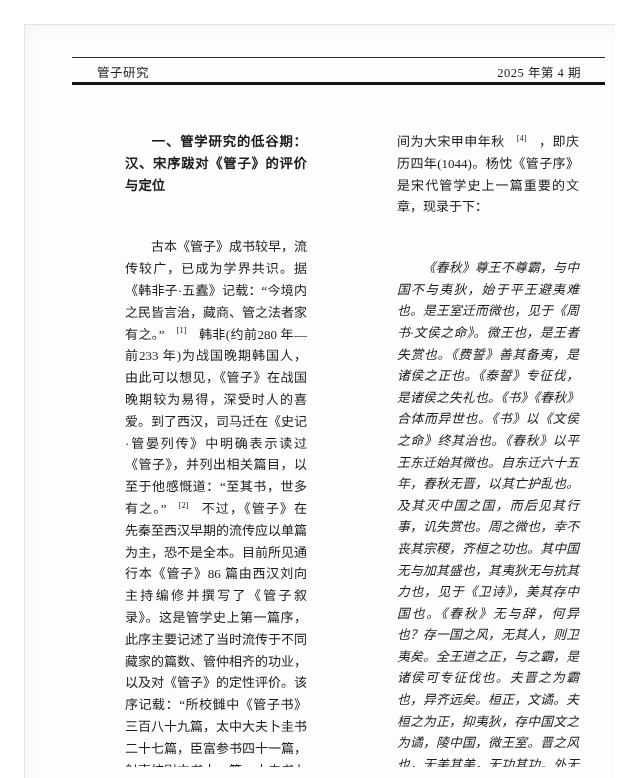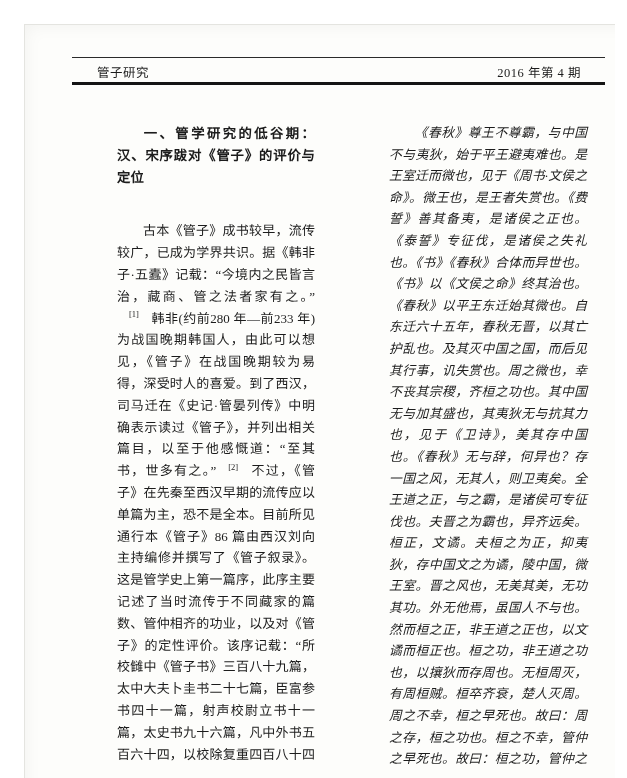--- a/index.html
+++ b/index.html
@@ -46,21 +46,21 @@
     gap: 10px;
   }
   .col {
     flex: 0 0 262px;
     width: 262px;
     overflow: hidden;
     text-align: justify;
     font-size: 13px;
     line-height: 21.8px;
   }
-  .col p { margin: 8px; }
+  .col p { margin: 16px; }
   p.indent { text-indent: 2em; }
   p.heading {
     font-family: "Liberation Sans", "DejaVu Sans", sans-serif;
     font-weight: 700;
     font-size: 13.4px;
     line-height: 21.8px;
     text-indent: 2em;
   }
   p.quote {
     font-style: italic;
@@ -73,26 +73,27 @@
     vertical-align: super;
     font-style: normal;
   }
 </style>
 </head>
 <body>
 
 <div class="page">
   <div class="page-header">
     <span>管子研究</span>
-    <span>2016 年第 4 期</span>
+    <span>2025 年第 4 期</span>
   </div>
   <div class="header-rule"></div>
   <div class="article-body">
     <div class="col">
         <p class="heading indent">一、管学研究的低谷期：汉、宋序跋对《管子》的评价与定位</p>
         <p class="body indent">古本《管子》成书较早，流传较广，已成为学界共识。据《韩非子·五蠹》记载：“今境内之民皆言治，藏商、管之法者家有之。”<sup class="fnref">[1]</sup>韩非(约前280 年—前233 年)为战国晚期韩国人，由此可以想见，《管子》在战国晚期较为易得，深受时人的喜爱。到了西汉，司马迁在《史记·管晏列传》中明确表示读过《管子》，并列出相关篇目，以至于他感慨道：“至其书，世多有之。”<sup class="fnref">[2]</sup>不过，《管子》在先秦至西汉早期的流传应以单篇为主，恐不是全本。目前所见通行本《管子》86 篇由西汉刘向主持编修并撰写了《管子叙录》。这是管学史上第一篇序，此序主要记述了当时流传于不同藏家的篇数、管仲相齐的功业，以及对《管子》的定性评价。该序记载：“所校雠中《管子书》三百八十九篇，太中大夫卜圭书二十七篇，臣富参书四十一篇，射声校尉立书十一篇，太史书九十六篇，凡中外书五百六十四，以校除复重四百八十四篇，定著八十六篇，杀青而书可缮写也。管子者，颖上人也，名夷吾，号仲父。……凡《管子》书，务富国安民，道约言要，可以晓合经义。”<sup class="fnref">[3]</sup>据刘向《管子叙录》可知，他所见《管子》传本有五种，各传本的篇数并不相同，其中“中书”最多，达389 篇；“太史书”次之，96 篇；臣富参书41 篇；太中大夫卜圭书27 篇；射声校尉立书11 篇。诸本内容重复较多，经审定重定为86 篇。《管子》全本的面貌基本确立下来。刘向给《管子》的评价是《管子》的核心在富国安民，这个评价对后世接受《管子》影响较大。</p>
         <p class="body indent">自刘向编修《管子》以后至唐代修注。北宋初，《管子》基本以抄本的形式流传。据文献记载，《管子》的刻本出现在北宋庆历年间，书前有杨忱序，此版可能由其校刻。杨序落款时</p>
       </div>
     <div class="col">
+        <p class="body">间为大宋甲申年秋<sup class="fnref">[4]</sup>，即庆历四年(1044)。杨忱《管子序》是宋代管学史上一篇重要的文章，现录于下：</p>
         <p class="quote indent">《春秋》尊王不尊霸，与中国不与夷狄，始于平王避夷难也。是王室迁而微也，见于《周书·文侯之命》。微王也，是王者失赏也。《费誓》善其备夷，是诸侯之正也。《泰誓》专征伐，是诸侯之失礼也。《书》《春秋》合体而异世也。《书》以《文侯之命》终其治也。《春秋》以平王东迁始其微也。自东迁六十五年，春秋无晋，以其亡护乱也。及其灭中国之国，而后见其行事，讥失赏也。周之微也，幸不丧其宗稷，齐桓之功也。其中国无与加其盛也，其夷狄无与抗其力也，见于《卫诗》，美其存中国也。《春秋》无与辞，何异也？存一国之风，无其人，则卫夷矣。全王道之正，与之霸，是诸侯可专征伐也。夫晋之为霸也，异齐远矣。桓正，文谲。夫桓之为正，抑夷狄，存中国文之为谲，陵中国，微王室。晋之风也，无美其美，无功其功。外无他焉，虽国人不与也。然而桓之正，非王道之正也，以文谲而桓正也。桓之功，非王道之功也，以攘狄而存周也。无桓周灭，有周桓贼。桓卒齐衰，楚人灭周。周之不幸，桓之早死也。故曰：周之存，桓之功也。桓之不幸，管仲之早死也。故曰：桓之功，管仲之力也。自是楚灭诸国而炽矣。今得其著书，然后知攘狄之功，皆远略也。儒讥霸信刑赏，岂王者诬民哉；霸严政令，岂王者怠忽哉；霸乡方略，岂王者不先谋哉；霸审劳逸，岂王者暴师哉！霸谨蓄积，岂王者使民不足哉！亦时夷狄内聘，大者畏威，小者怀仁，功亦至矣。不幸名之不正，然奈衰世何！孔子曰：“微管仲，吾其被发左衽。”此其据也。</p>
       </div>
   </div>
 </div>
 
 </body></html>

